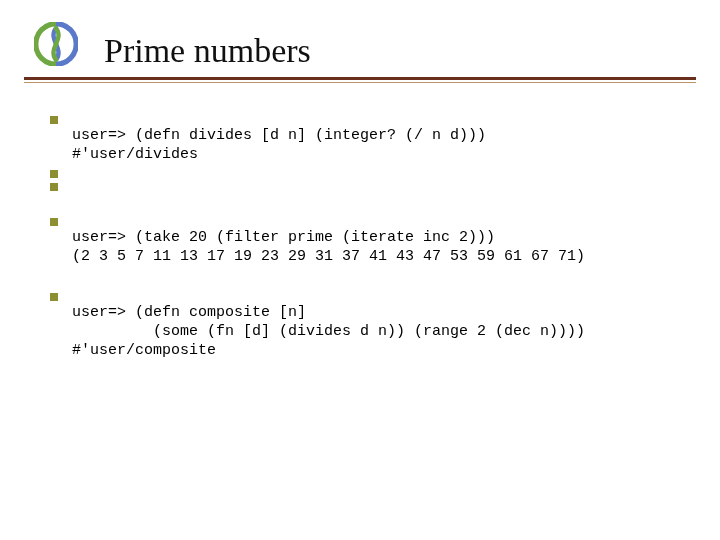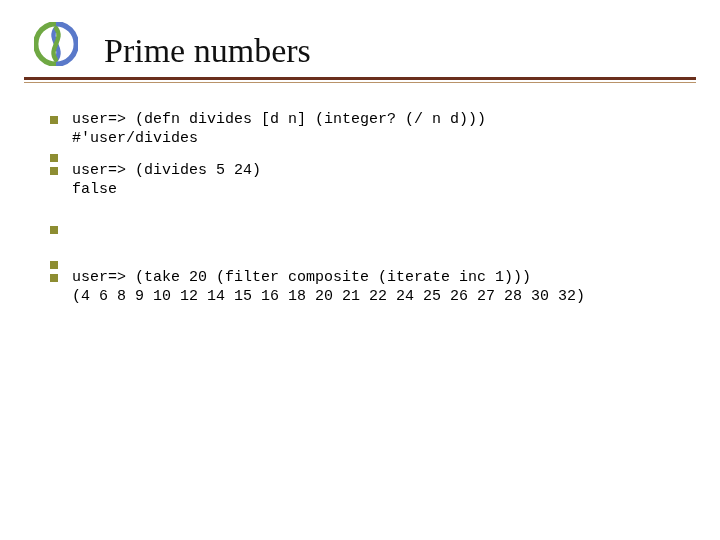--- a/index.html
+++ b/index.html
@@ -65,20 +65,21 @@
     margin-top: 5px;
     margin-right: 14px;
     flex: 0 0 8px;
   }
   .code {
     font-family: 'Courier New', Courier, monospace;
     font-size: 15px;
     line-height: 1.25;
     white-space: pre;
     color: #000;
+    margin-top: 16px;
   }
 </style>
 </head>
 <body>
 
 <div class="slide">
   <div class="header">
     <div class="logo">
       <svg viewBox="0 0 100 100">
         <defs>
@@ -106,36 +107,34 @@
       <div class="item">
         <span class="bullet"></span>
         <div class="code">user=&gt; (defn divides [d n] (integer? (/ n d)))
 #'user/divides</div>
       </div>
       <div class="item">
         <span class="bullet"></span>
       </div>
       <div class="item">
         <span class="bullet"></span>
-        <div class="code">user=&gt; (divides 5 24)
-false</div>
       </div>
     </div>
 
     <div class="group">
       <div class="item">
         <span class="bullet"></span>
+        <div class="code">user=&gt; (take 20 (filter prime (iterate inc 2)))
+(2 3 5 7 11 13 17 19 23 29 31 37 41 43 47 53 59 61 67 71)</div>
       </div>
     </div>
 
     <div class="group">
       <div class="item">
         <span class="bullet"></span>
-      </div>
-      <div class="item">
-        <span class="bullet"></span>
-        <div class="code">user=&gt; (take 20 (filter composite (iterate inc 1)))
-(4 6 8 9 10 12 14 15 16 18 20 21 22 24 25 26 27 28 30 32)</div>
+        <div class="code">user=&gt; (defn composite [n]
+         (some (fn [d] (divides d n)) (range 2 (dec n))))
+#'user/composite</div>
       </div>
     </div>
 
   </div>
 </div>
 
 </body></html>

